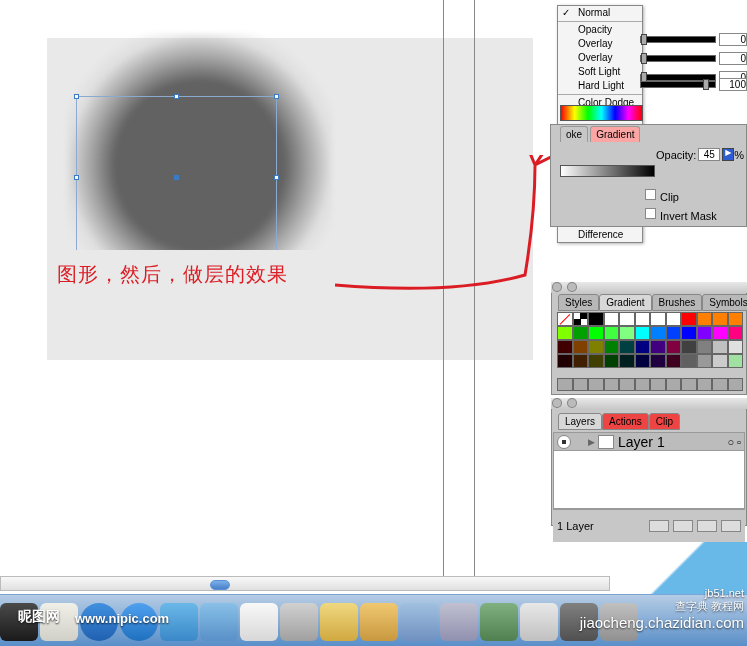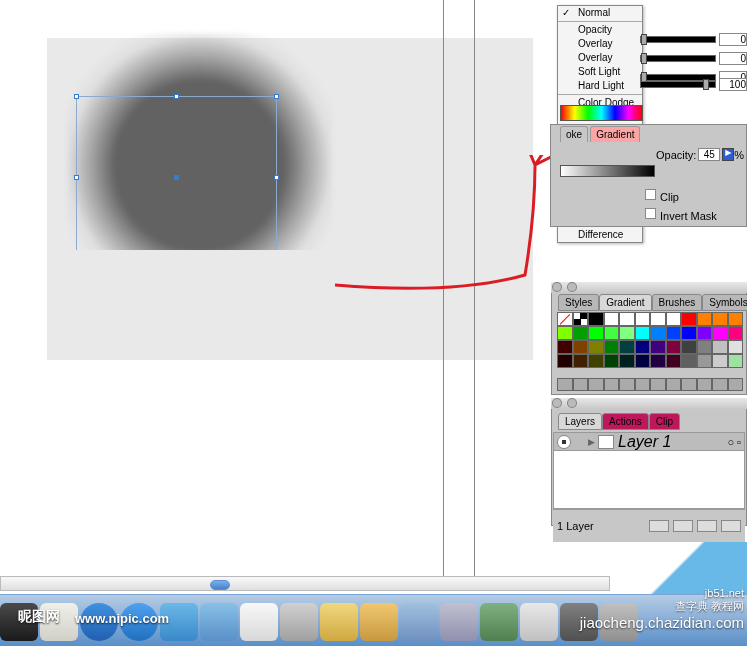--- a/index.html
+++ b/index.html
@@ -65,28 +65,28 @@
     .swatch-grid { position: absolute; left: 557px; top: 312px; width: 186px; display: flex; flex-wrap: wrap; }
     .swatch { width: 15.5px; height: 14px; border: 1px solid #666; }
     .swatch-grid .sp-none { background: #fff; position: relative; }
     .swatch-grid .sp-none::after { content: ''; position: absolute; left: 0; right: 0; top: 50%; height: 1px; background: #f00; transform: rotate(-45deg); }
     .swatch-row2 { position: absolute; left: 557px; top: 378px; display: flex; }
     .sw-bottom-icon { width: 15.5px; height: 13px; border: 1px solid #666; background: #aaa; }
     
     
     .ly-panel { position: absolute; left: 551px; top: 398px; width: 196px; height: 128px; background: #c8c7c8; border: 1px solid #888; }
     .ly-tabs { position: absolute; left: 558px; top: 413px; display: flex; }
-    .ly-tab { padding: 2px 6px; font-size: 10px; background: #be185d; border: 1px solid #888; border-radius: 3px 3px 0 0; cursor: default; }
+    .ly-tab { padding: 2px 6px; font-size: 10px; background: #ef4444; border: 1px solid #888; border-radius: 3px 3px 0 0; cursor: default; }
     .ly-tab.active { background: #d8d8d8; }
     .layer-list { position: absolute; left: 553px; top: 432px; width: 192px; height: 77px; background: #fff; border: 1px solid #999; }
     .layer-row { display: flex; align-items: center; height: 18px; background: #bdbcbc; border-bottom: 1px solid #999; }
     .layer-row .eye { width: 14px; height: 14px; margin: 0 3px; background: radial-gradient(circle, #333 25%, #fff 30%); border: 1px solid #888; border-radius: 50%; }
     .layer-row .tri { width: 10px; color: #666; font-size: 9px; }
     .layer-row .thumb { width: 16px; height: 14px; background: #fff; border: 1px solid #888; margin-right: 4px; }
-    .layer-row .lname { font-size: 16px; flex: 1; font-style: italic; }
+    .layer-row .lname { font-size: 14px; flex: 1; }
     .layer-row .opts { margin-right: 3px; }
     .ly-footer { position: absolute; left: 553px; top: 509px; width: 192px; height: 23px; background: #c8c7c8; border-top: 1px solid #999; display: flex; align-items: center; font-size: 10px; padding: 16px 4px; }
     .ly-footer .btns { margin-left: auto; display: flex; gap: 4px; }
     .ly-footer .btn { width: 20px; height: 12px; border: 1px solid #888; background: #ddd; }
     
     
     .dock-bg { position: absolute; left: 0; bottom: 0; width: 747px; height: 52px; background: linear-gradient(#b5cce5, #5a8fc8); border-top: 1px solid #7aa4d4; }
     .dock-icons { position: absolute; left: 0; bottom: 5px; display: flex; gap: 2px; }
     .dock-icon { width: 38px; height: 38px; border-radius: 6px; background: linear-gradient(#e8e8e8, #a0a0a0); position: relative; }
     .watermark1 { position: absolute; left: 18px; bottom: 20px; color: #fff; font-size: 14px; font-weight: bold; text-shadow: 0 1px 2px rgba(0,0,0,0.8); }
@@ -105,20 +105,21 @@
 <div class="selection-box">
   <div class="handle h-tl"></div>
   <div class="handle h-tm"></div>
   <div class="handle h-tr"></div>
   <div class="handle h-ml"></div>
   <div class="handle h-mr"></div>
   <div class="center"></div>
 </div>
 
 <div class="annotation-box">
+  <div class="annotation-text">图形，然后，做层的效果</div>
 </div>
 
 <div class="ruler-guide rg1"></div>
 <div class="ruler-guide rg2"></div>
 
 <svg class="red-arrow" viewBox="0 0 240 160">
   <path d="M 0 130 Q 120 140 190 120 Q 200 60 200 10 L 220 0 M 200 10 L 210 -5 M 200 10 L 195 -2" stroke="#dc1c24" stroke-width="3" fill="none"></path>
 </svg>
 <div class="red-circle"></div>
 

